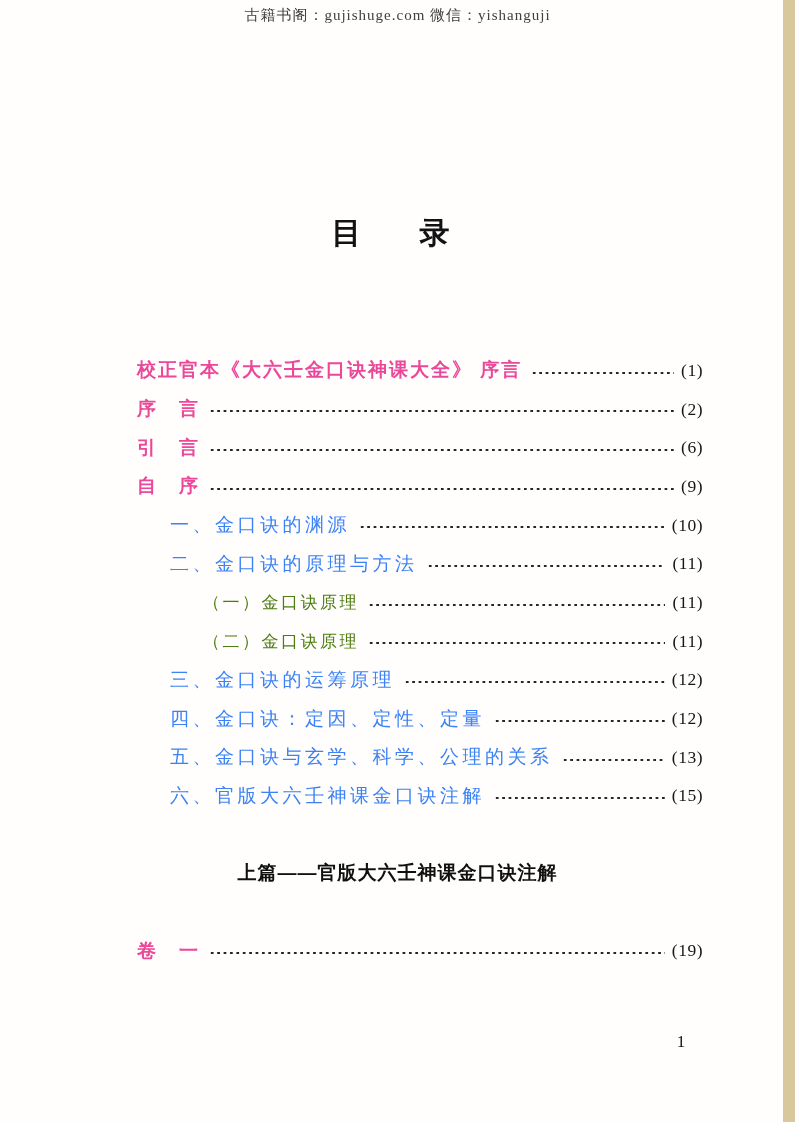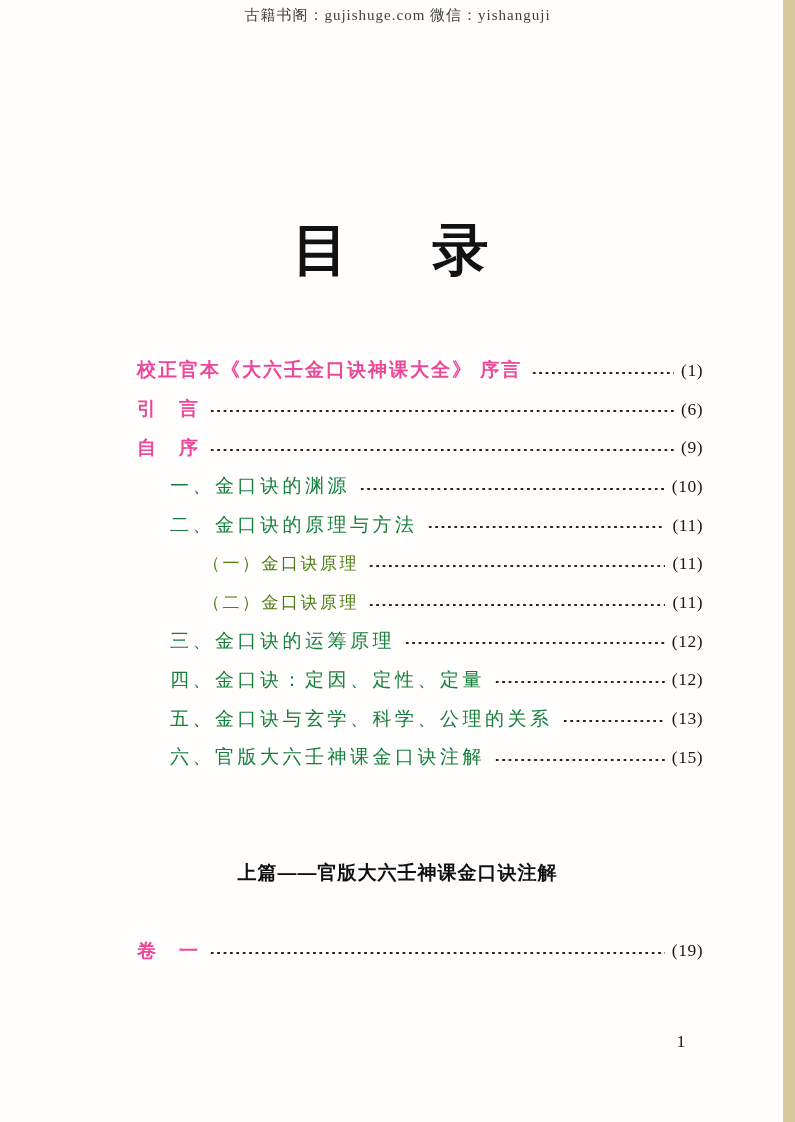--- a/index.html
+++ b/index.html
@@ -23,21 +23,21 @@
   .watermark {
     position: absolute; top: 6px; left: 0; width: 100%;
     text-align: center;
     font-size: 15px;
     letter-spacing: 1px;
     color: #c0392b;
   }
   .doc-title {
     position: absolute; top: 213px; left: 0; width: 100%;
     text-align: center;
-    font-size: 56px;
+    font-size: 30px;
     font-weight: bold;
     letter-spacing: 14px;
     font-family: "Liberation Sans", sans-serif;
     color: #121212;
   }
   .toc-block {
     position: absolute; left: 137px; width: 566px;
   }
   .toc-main { top: 351px; }
   .toc-section { top: 930px; }
@@ -52,21 +52,21 @@
   .lvl0 .label {
     font-weight: bold;
     font-family: "Liberation Sans", sans-serif;
     letter-spacing: 2px;
     color: #ec4899;
   }
   .lvl1 { padding-left: 33px; }
   .lvl1 .label {
     font-family: "Liberation Serif", serif;
     letter-spacing: 3.5px;
-    color: #15803d;
+    color: #3b82f6;
   }
   .lvl2 { padding-left: 66px; font-size: 17px; }
   .lvl2 .label {
     font-family: "Liberation Serif", serif;
     letter-spacing: 2.5px;
     color: #4d7c0f;
   }
   .leader {
     flex: 1 1 auto;
     align-self: stretch;
@@ -109,20 +109,25 @@
 
   <div class="watermark" style="color: #404040;">古籍书阁：gujishuge.com 微信：yishanguji</div>
 
   <div class="doc-title">目　录</div>
 
   <div class="toc-block toc-main">
       <div class="toc-row lvl0">
     <span class="label">校正官本《大六壬金口诀神课大全》 序言</span>
     <span class="leader"></span>
     <span class="pnum">(1)</span>
+  </div>
+      <div class="toc-row lvl0">
+    <span class="label">序　言</span>
+    <span class="leader"></span>
+    <span class="pnum">(2)</span>
   </div>
       <div class="toc-row lvl0">
     <span class="label">引　言</span>
     <span class="leader"></span>
     <span class="pnum">(6)</span>
   </div>
       <div class="toc-row lvl0">
     <span class="label">自　序</span>
     <span class="leader"></span>
     <span class="pnum">(9)</span>

